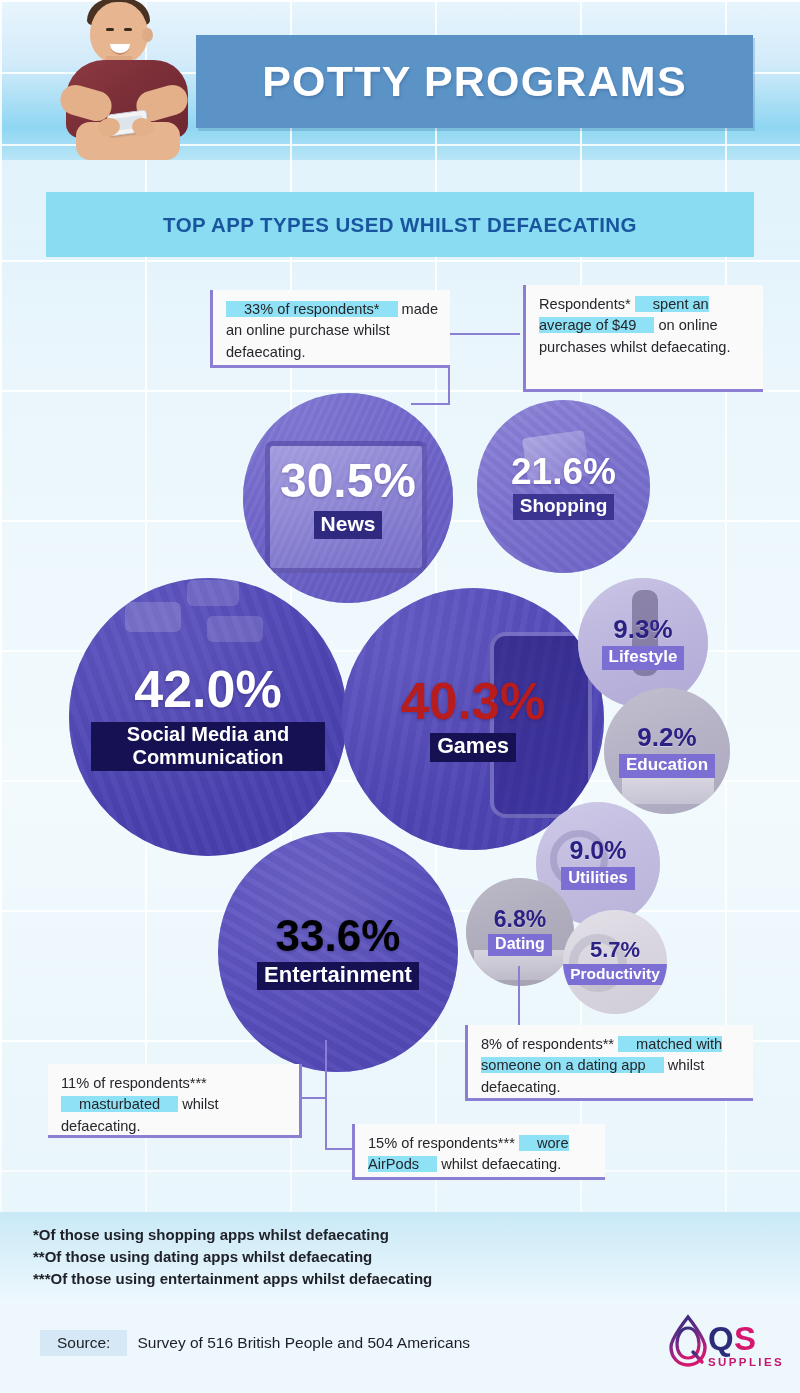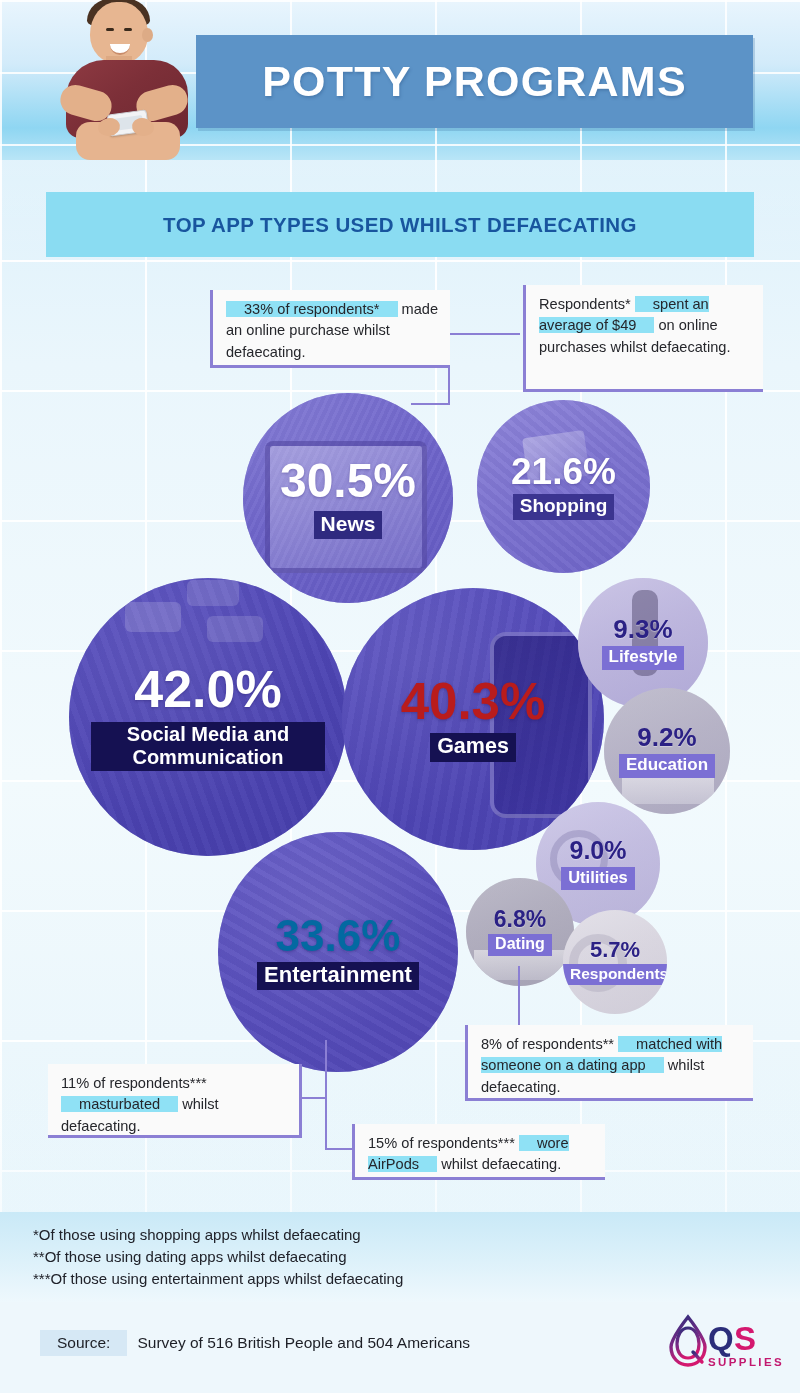--- a/index.html
+++ b/index.html
@@ -100,21 +100,21 @@
   .bub .tint{position:absolute;inset:0;}
   .bub .content{position:relative;z-index:3;text-align:center;width:100%;}
   .pct{font-weight:bold;line-height:1;display:block;}
   .lbl{font-weight:bold;display:inline-block;line-height:1.12;padding:1px 7px 3px 7px;}
 
   
   .foot-band{position:absolute;left:0;top:1212px;width:800px;height:90px;
     background:linear-gradient(180deg,#c9e9f7 0%,#ddf1fa 55%,#eef8fd 100%);}
   .footnotes{position:absolute;left:33px;top:1224px;width:620px;
     font-size:15px;line-height:1.48;color:#20222a;font-weight:bold;}
-  .footnotes span{display:block;font-weight:normal;}
+  .footnotes span{display:block;font-weight:bold;}
 
   
   .source-row{position:absolute;left:40px;top:1330px;display:flex;align-items:center;}
   .src-tag{background:#d6e8f5;color:#1d1f26;font-size:15.5px;padding:4px 17px;}
   .src-txt{color:#1d1f26;font-size:15.5px;margin-left:10px;}
 
   
   .logo{position:absolute;left:668px;top:1314px;width:106px;height:62px;}
   .logo .sub{position:absolute;left:40px;top:42px;font-size:11.5px;font-weight:bold;color:#c2186f;letter-spacing:2.4px;}
 </style>
@@ -274,32 +274,32 @@
     </div>
   </div>
 
   <div class="bub" style="left:563px;top:910px;width:104px;height:104px;">
     <div class="img" style="background:linear-gradient(160deg,#e6e4e8 0%,#dbd8de 45%,#d2cfd6 100%);"></div>
     <div class="tint" style="background:linear-gradient(160deg,rgba(220,217,232,.35),rgba(204,200,220,.35));"></div>
     <div class="img" style="left:6px;top:24px;width:40px;height:40px;border-radius:50%;
          border:9px solid rgba(170,166,185,.40);background:transparent;"></div>
     <div class="content">
       <span class="pct" style="font-size:22px;color:#2b2185;text-shadow:0 1px 1px rgba(255,255,255,.4);">5.7%</span>
-      <span class="lbl" style="font-size:15.5px;color:#fff;background:#7b6fd4;margin-top:3px;">Respondents</span>
+      <span class="lbl" style="font-size:15.5px;color:#fff;background:#7b6fd4;margin-top:3px;">Productivity</span>
     </div>
   </div>
 
   <div class="bub" style="left:218px;top:832px;width:240px;height:240px;">
     <div class="img" style="background:
            radial-gradient(circle at 45% 35%, rgba(255,255,255,.16), transparent 58%),
            repeating-linear-gradient(30deg, rgba(255,255,255,.07) 0 5px, rgba(0,0,0,.05) 5px 12px),
            linear-gradient(150deg,#6c63c9 0%,#5d54bd 50%,#544bb4 100%);"></div>
     <div class="tint" style="background:linear-gradient(160deg,rgba(92,82,195,.42),rgba(76,66,178,.52));"></div>
     <div class="content">
-      <span class="pct" style="font-size:44px;color:#0369a1;text-shadow:0 1px 3px rgba(30,20,90,.35);">33.6%</span>
+      <span class="pct" style="font-size:44px;color:#000000;text-shadow:0 1px 3px rgba(30,20,90,.35);">33.6%</span>
       <span class="lbl" style="font-size:22px;color:#fff;background:#151152;margin-top:4px;">Entertainment</span>
     </div>
   </div>
 
   <div class="ln v" style="left:518px;top:966px;height:64px;"></div>
 
   <div class="ln v" style="left:325px;top:1040px;height:110px;"></div>
   <div class="ln h" style="left:302px;top:1097px;width:25px;"></div>
   <div class="ln h" style="left:325px;top:1148px;width:28px;"></div>
 

